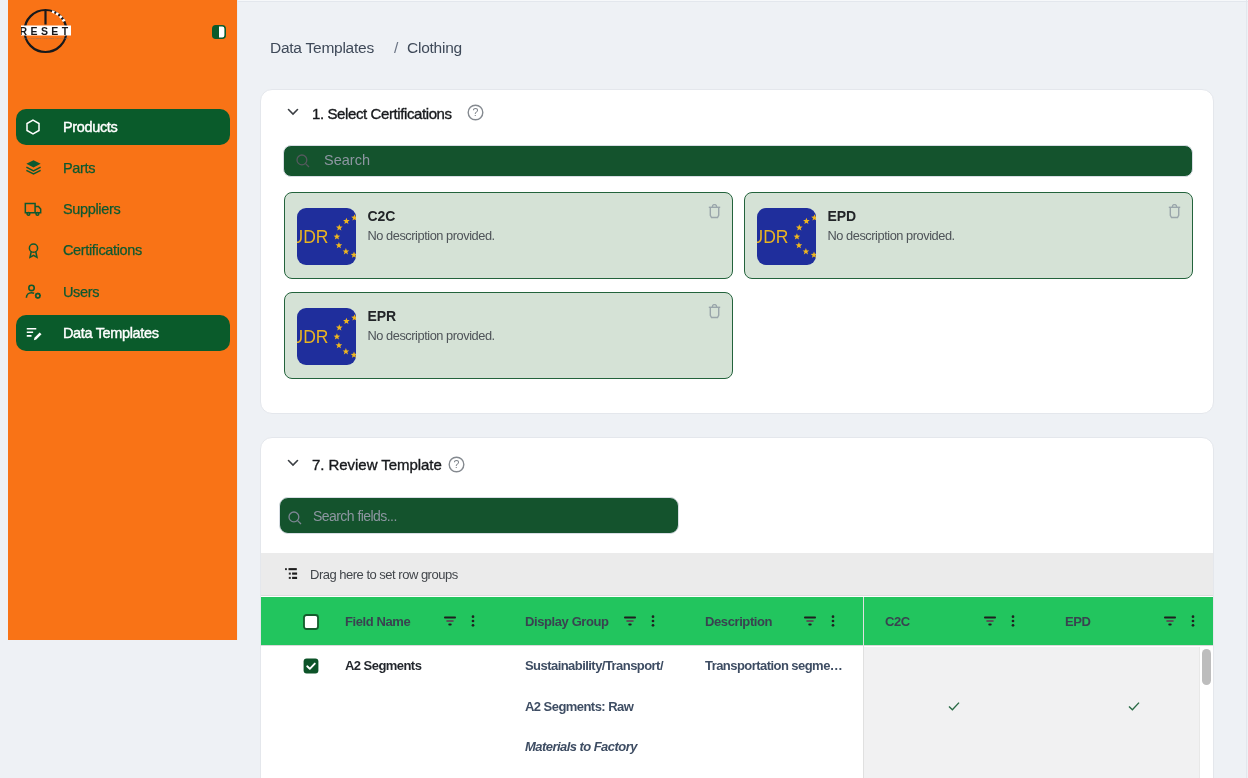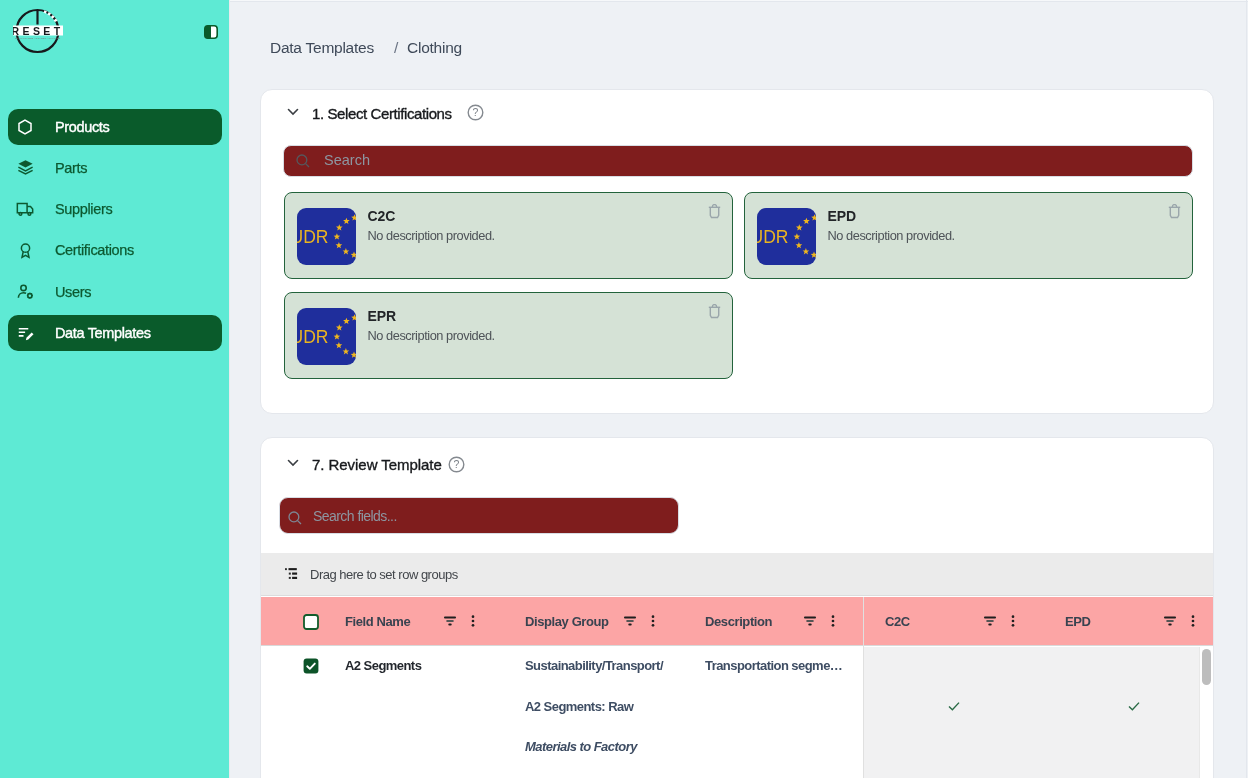--- a/index.html
+++ b/index.html
@@ -1,43 +1,43 @@
 <!DOCTYPE html>
 <html><head>
 <meta charset="utf-8">
 <style>
   * { margin:0; padding:0; box-sizing:border-box; }
   html,body { width:1248px; height:778px; overflow:hidden; }
   body { font-family:"Liberation Sans", sans-serif; background:#eef1f5; position:relative; }
   .abs { position:absolute; }
 
   
-  #sidebar { position:absolute; left:0; top:0; width:230px; height:778px; background:#5eead4; border-right:1px solid #e9ebee; }
+  #sidebar { position:absolute; left:8px; top:0; width:230px; height:640px; background:#f97316; border-right:1px solid #e9ebee; }
   .navitem { position:absolute; left:8px; width:214px; height:36px; border-radius:10px; display:flex; align-items:center; }
   .navitem .ic { position:absolute; left:0px; top:1px; width:34px; height:34px; display:flex; align-items:center; justify-content:center; }
   .navitem span { position:absolute; left:47px; font-size:14.5px; font-weight:400; color:#0d5930; letter-spacing:-0.35px; -webkit-text-stroke:0.25px #0d5930; }
   .navitem.sel { background:#0a5b2b;padding-left:16px; }
   .navitem.sel span { color:#fff; font-weight:400; letter-spacing:-0.35px; -webkit-text-stroke:0.4px #fff; }
 
   
   .panel { position:absolute; left:260px; width:954px; background:#fff; border:1px solid #e4e7ec; border-radius:12px; }
   .sectitle { position:absolute; left:51px; top:15px; font-size:15px; font-weight:400; color:#17191c; letter-spacing:-0.05px; -webkit-text-stroke:0.35px #17191c; }
-  .searchbox { position:absolute; border:1px solid #d8dde4; border-radius:8px; background:#7f1d1d; }
+  .searchbox { position:absolute; border:1px solid #d8dde4; border-radius:8px; background:#14532d; }
   .searchbox .ph { position:absolute; color:#8d96a1; }
 
   
   .card { position:absolute; width:449px; height:87px; background:#d5e2d6; border:1px solid #23633c; border-radius:8px; }
   .card .title { position:absolute; left:82.5px; top:15px; font-size:14px; font-weight:700; color:#222528; letter-spacing:-0.1px; }
   .card .desc { position:absolute; left:82.5px; top:35px; font-size:12.8px; color:#4e5358; letter-spacing:-0.45px; }
   .card .trash { position:absolute; right:11.5px; top:11px; }
 
   
   #dragbar { position:absolute; left:0px; top:114.5px; width:952px; height:43.5px; background:#ebebeb; border-bottom:1px solid #dcdcdc; }
   #dragbar span { position:absolute; left:49px; top:14.5px; font-size:13px; color:#42464b; letter-spacing:-0.5px; }
-  #gridhead { position:absolute; left:0px; top:158.5px; width:952px; height:49px; background:#fca5a5; border-bottom:1px solid #d9d9d9; }
+  #gridhead { position:absolute; left:0px; top:158.5px; width:952px; height:49px; background:#22c55e; border-bottom:1px solid #d9d9d9; }
   .htext { position:absolute; top:17px; font-size:13px; font-weight:700; color:#394350; letter-spacing:-0.4px; }
   #gridbody { position:absolute; left:0px; top:208.5px; width:952px; height:142px; background:#fff; }
   .bcell { font-size:13px; font-weight:700; letter-spacing:-0.55px; }
 </style>
 </head>
 <body>
 
 <div class="abs" style="left:230px; top:0; width:1018px; height:1.5px; background:#f6f8fa; border-bottom:1px solid #e3e7ed;"></div>
 <div class="abs" style="left:1245.5px; top:0; width:1px; height:778px; background:#e3e7ed;"></div>
 <div id="sidebar">

